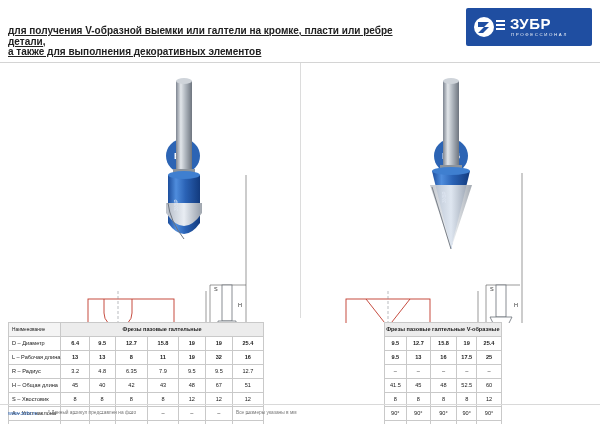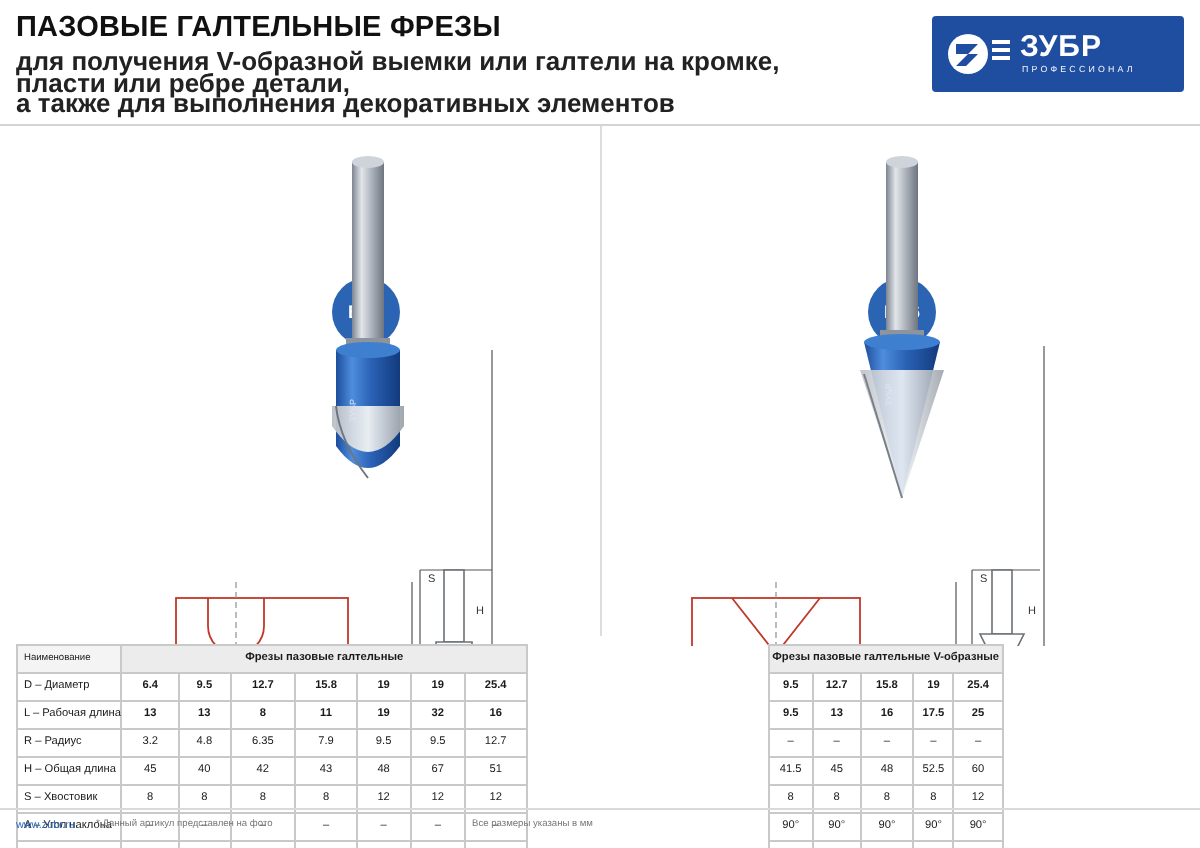--- a/index.html
+++ b/index.html
@@ -13,21 +13,21 @@
   .page{position:relative;width:600px;height:424px;}
 
   
   .header{position:absolute;left:0;top:0;width:600px;height:62px;}
   .title{
     position:absolute;left:8px;top:6px;
     font-size:14.5px;font-weight:bold;letter-spacing:0.1px;color:#111;
   }
   .subtitle{
     position:absolute;left:8px;top:26px;width:420px;
-    font-size:13px;font-weight:bold;line-height:10.5px;color:#222;
+    font-size:10px;font-weight:bold;line-height:10.5px;color:#222;text-decoration:underline;
   }
 
   
   .logo{
     position:absolute;right:8px;top:8px;width:126px;height:38px;
     background:#1f4ea1;border-radius:2px;
   }
   .logo .lsvg{position:absolute;left:6px;top:7px;}
   .logo .brand{
     position:absolute;left:44px;top:7px;
@@ -71,21 +71,20 @@
   .foot .note2{position:absolute;left:236px;top:5px;font-size:4.8px;color:#777;}
 
   svg{display:block;}
 </style>
 </head>
 <body>
 
 <div class="page">
 
   <div class="header">
-    <div class="title">ПАЗОВЫЕ ГАЛТЕЛЬНЫЕ ФРЕЗЫ</div>
     <div class="subtitle" style="white-space:pre-line">для получения V-образной выемки или галтели на кромке, пласти или ребре детали,
 а также для выполнения декоративных элементов</div>
 
     <div class="logo">
       <svg class="lsvg" width="34" height="24" viewBox="0 0 34 24">
         <circle cx="12" cy="12" r="10" fill="#ffffff"></circle>
         <path d="M6 7 h11 l-5 5 h5 l-6 6 h-5 l6 -6 h-6 z" fill="#1f4ea1"></path>
         <rect x="24" y="5" width="9" height="2" fill="#ffffff"></rect>
         <rect x="24" y="9" width="9" height="2" fill="#ffffff"></rect>
         <rect x="24" y="13" width="9" height="2" fill="#ffffff"></rect>

